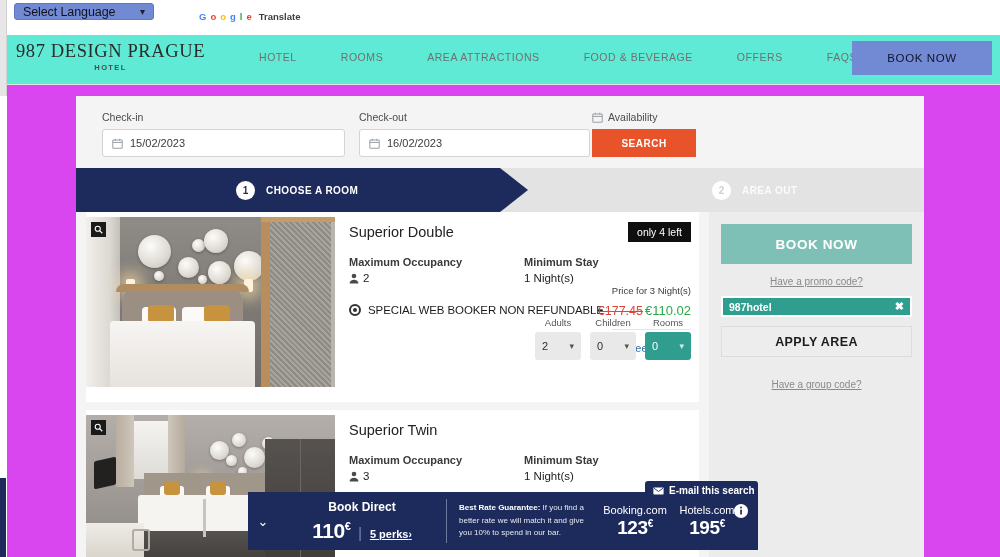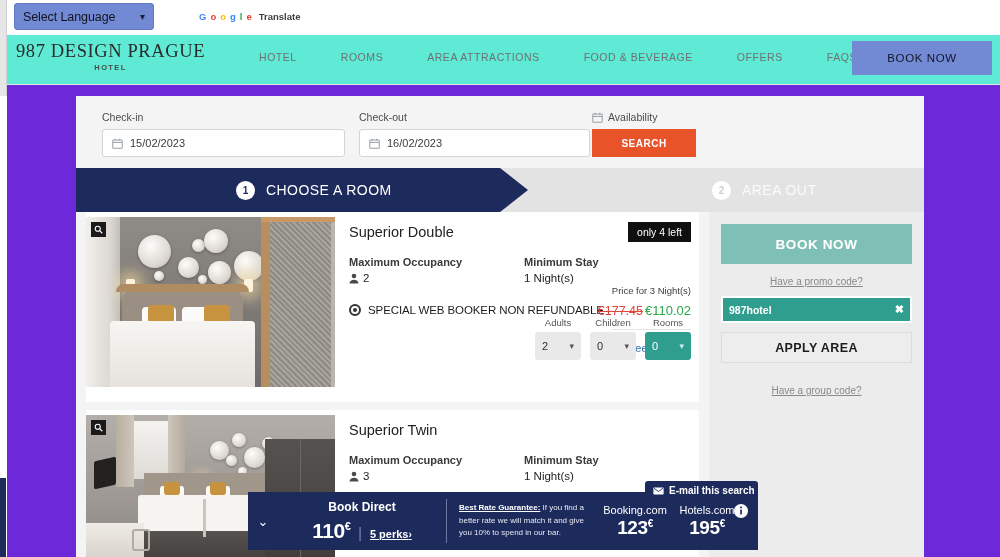--- a/index.html
+++ b/index.html
@@ -12,21 +12,21 @@
   }
   #page { position: relative; width: 1000px; height: 557px; background:#fff; overflow:hidden; }
 
   
   .left-edge-grey { position:absolute; left:0; top:0; width:7px; height:96px; background:#e6e6e6; border-right:1px solid #d2d2d2; }
   .left-edge-navy { position:absolute; left:0; top:478px; width:6px; height:79px; background:#1d2a5c; }
 
   
   .translate-bar { position:absolute; left:7px; top:0; width:993px; height:35px; background:#fff; }
   .lang-select {
-    position:absolute; left:7px; top:3px; width:140px; height:27px;
+    position:absolute; left:7px; top:3px; width:140px; height:17px;
     background:#7289d4; border:1px solid #6277c4; border-radius:3px;
     display:flex; align-items:center; padding:0 8px; cursor:pointer;
   }
   .lang-select-label { font-size:12.5px; color:#10131f; flex:1; letter-spacing:-.1px; }
   .lang-caret { font-size:10px; color:#1a1f33; }
   .gt-logo { position:absolute; left:192px; top:11px; display:flex; align-items:center; gap:4px; font-size:9.5px; font-weight:bold; }
   .gt-g { color:#4285F4; } .gt-o1 { color:#EA4335; } .gt-o2 { color:#FBBC05; }
   .gt-g2 { color:#4285F4; } .gt-l { color:#34A853; } .gt-e { color:#EA4335; }
   .gt-word { color:#3c4043; font-weight:bold; font-size:9.5px; margin-left:3px; }
 
@@ -38,21 +38,21 @@
   .main-nav { position:absolute; left:230px; top:16px; display:flex; gap:0; }
   .nav-item { font-size:10.5px; letter-spacing:.55px; color:#6f7072; padding:0 22px; cursor:pointer; white-space:nowrap; }
   .book-now-top {
     position:absolute; left:845px; top:6px; width:140px; height:34px;
     background:#7289d4; color:#101528; font-size:11.5px; letter-spacing:.6px;
     display:flex; align-items:center; justify-content:center; cursor:pointer;
   }
   .header-rule { position:absolute; left:7px; top:84px; width:993px; height:1px; background:#e3e3e3; }
 
   
-  .engine { position:absolute; left:7px; top:85px; width:993px; height:472px; background:#6d28d9; }
+  .engine { position:absolute; left:7px; top:85px; width:993px; height:472px; background:#d946ef; }
   .engine-inner { position:absolute; left:69px; top:11px; width:848px; height:461px; background:#f4f4f4; }
 
   
   .search-panel { position:absolute; left:0; top:0; width:848px; height:72px; background:#f4f4f4; }
   .fld { position:absolute; }
   .fld-label { font-size:10.5px; color:#4b4b4b; margin-bottom:6px; }
   .fld-box {
     height:28px; background:#fff; border:1px solid #d4d4d4; border-radius:3px;
     display:flex; align-items:center; padding:0 9px; gap:7px; cursor:pointer;
   }
@@ -73,21 +73,21 @@
   .steps { position:absolute; left:0; top:72px; width:848px; height:44px; background:#e3e3e3; }
   .step-one {
     position:absolute; left:0; top:0; width:452px; height:44px; background:#1d2a5c;
     clip-path: polygon(0 0, 424px 0, 452px 50%, 424px 100%, 0 100%);
     display:flex; align-items:center; padding-left:160px; gap:11px;
   }
   .step-two { position:absolute; left:456px; top:0; height:44px; display:flex; align-items:center; gap:11px; padding-left:180px; }
   .step-badge { width:19px; height:19px; border-radius:50%; display:flex; align-items:center; justify-content:center; font-size:10px; font-weight:bold; }
   .badge-on { background:#fff; color:#1d2a5c; }
   .badge-off { background:#fff; color:#cfcfcf; }
-  .step-text { font-size:14px; font-weight:normal; letter-spacing:.45px;text-align:right; }
+  .step-text { font-size:10px; font-weight:bold; letter-spacing:.45px;text-align:right; }
   .step-text-on { color:#fff; }
   .step-text-off { color:#fbfbfb; }
 
   
   .engine-body { position:absolute; left:0; top:116px; width:848px; height:345px; }
   .rooms-col { position:absolute; left:0; top:0; width:633px; height:345px; }
   .side-col { position:absolute; left:633px; top:0; width:215px; height:345px; background:#ececec; }
 
   
   .room-card { position:absolute; left:10px; width:613px; background:#fff; }
@@ -136,21 +136,21 @@
   .sel-caret { font-size:9px; opacity:.8; }
 
   
   .side-inner { position:absolute; left:12px; top:12px; width:191px; }
   .side-booknow {
     height:40px; background:#7fc0b6; color:#fff; font-size:13.5px; font-weight:bold;
     letter-spacing:.6px; display:flex; align-items:center; justify-content:center; cursor:pointer;
   }
   .promo-link { text-align:center; font-size:10px; color:#8a8a8a; text-decoration:underline; margin-top:12px; cursor:pointer; }
   .promo-field {
-    margin-top:9px; height:27px; background:#2f9e8f; border:2px solid #fff;
+    margin-top:9px; height:21px; background:#2f9e8f; border:2px solid #fff;
     display:flex; align-items:center; justify-content:space-between; padding:0 6px; cursor:text;
   }
   .promo-val { font-size:10.5px; color:#fff; font-weight:bold; }
   .promo-x { font-size:11px; color:#fff; font-weight:bold; cursor:pointer; }
   .apply-code {
     margin-top:9px; height:31px; background:#ededed; border:1px solid #dcdcdc;
     color:#1c1c1c; font-size:12.5px; font-weight:bold; letter-spacing:.4px;
     display:flex; align-items:center; justify-content:center; cursor:pointer;
   }
   .group-link { text-align:center; font-size:10px; color:#8a8a8a; text-decoration:underline; margin-top:22px; cursor:pointer; }
@@ -174,21 +174,21 @@
   .cmp-direct-title { font-size:12px; font-weight:bold; color:#fff; }
   .cmp-direct-row { display:flex; align-items:baseline; justify-content:center; gap:8px; margin-top:2px; }
   .cmp-price { font-size:21px; color:#fff; font-weight:bold; letter-spacing:-.5px; }
   .cmp-price sup { font-size:11px; }
   .cmp-pipe { color:#7f8bb0; font-size:14px; }
   .cmp-perks { font-size:11px; color:#fff; text-decoration:underline; font-weight:bold; cursor:pointer;margin-top:12px; }
   .cmp-perks-arrow { font-size:10px; text-decoration:none; }
   .cmp-sep { width:1px; height:44px; background:#6d78a0; }
   .cmp-guar { width:152px; padding:0 12px; }
   .cmp-guar p { font-size:8px; color:#e7e9f1; line-height:1.55; }
-  .cmp-guar b { text-decoration:underline; color:#fff; }
+  .cmp-guar b { color:#fff; }
   .cmp-ota { width:72px; text-align:center; }
   .cmp-ota-name { font-size:11px; color:#fff; }
   .cmp-ota-price { font-size:19px; color:#fff; margin-top:1px; font-weight:bold; letter-spacing:-.4px; }
   .cmp-ota-price sup { font-size:10px; }
   .cmp-info { position:absolute; right:10px; top:12px; width:14px; height:14px; cursor:pointer; }
 
   
   .scene { position:absolute; inset:0; }
   .s1-wall { position:absolute; inset:0; background:linear-gradient(180deg,#8f8b87 0%,#7d7975 55%,#6f6b68 100%); }
   .s1-curtain { position:absolute; left:0; top:0; width:34px; height:100%; background:linear-gradient(90deg,#f2f0ec,#dcd8d2 70%,#c3bfb9); }

